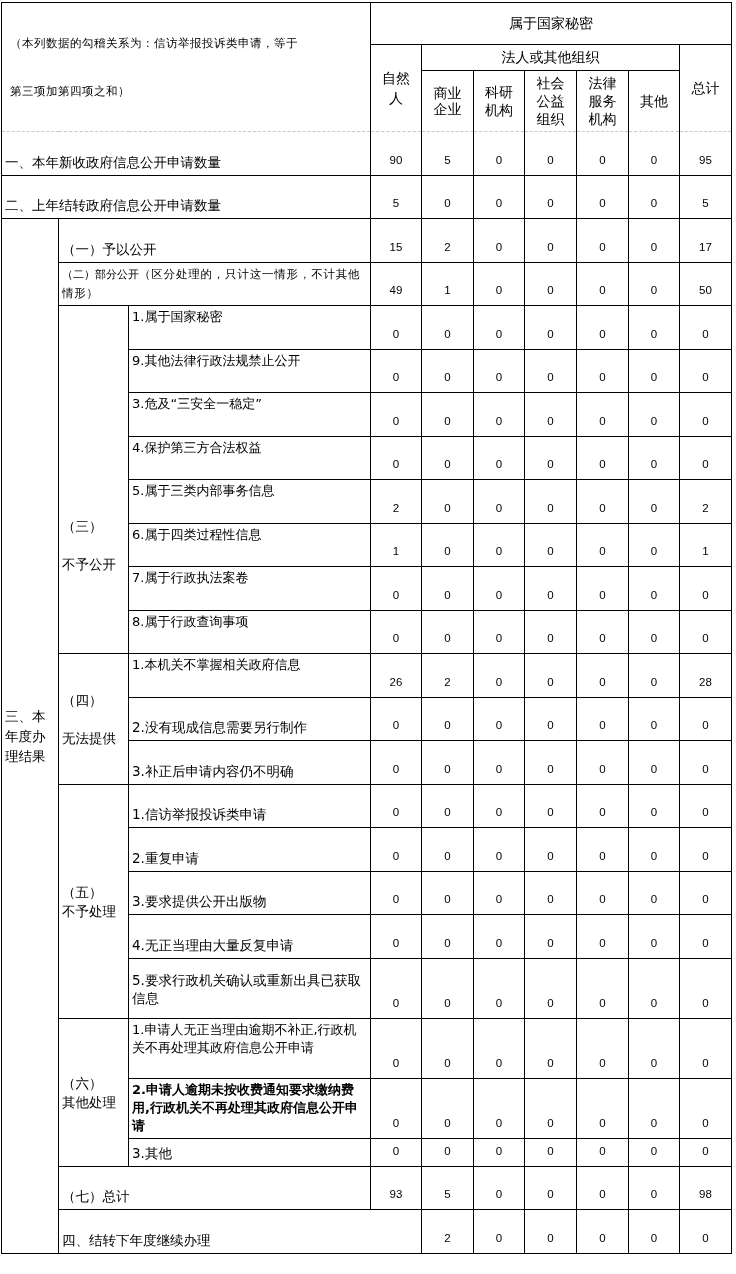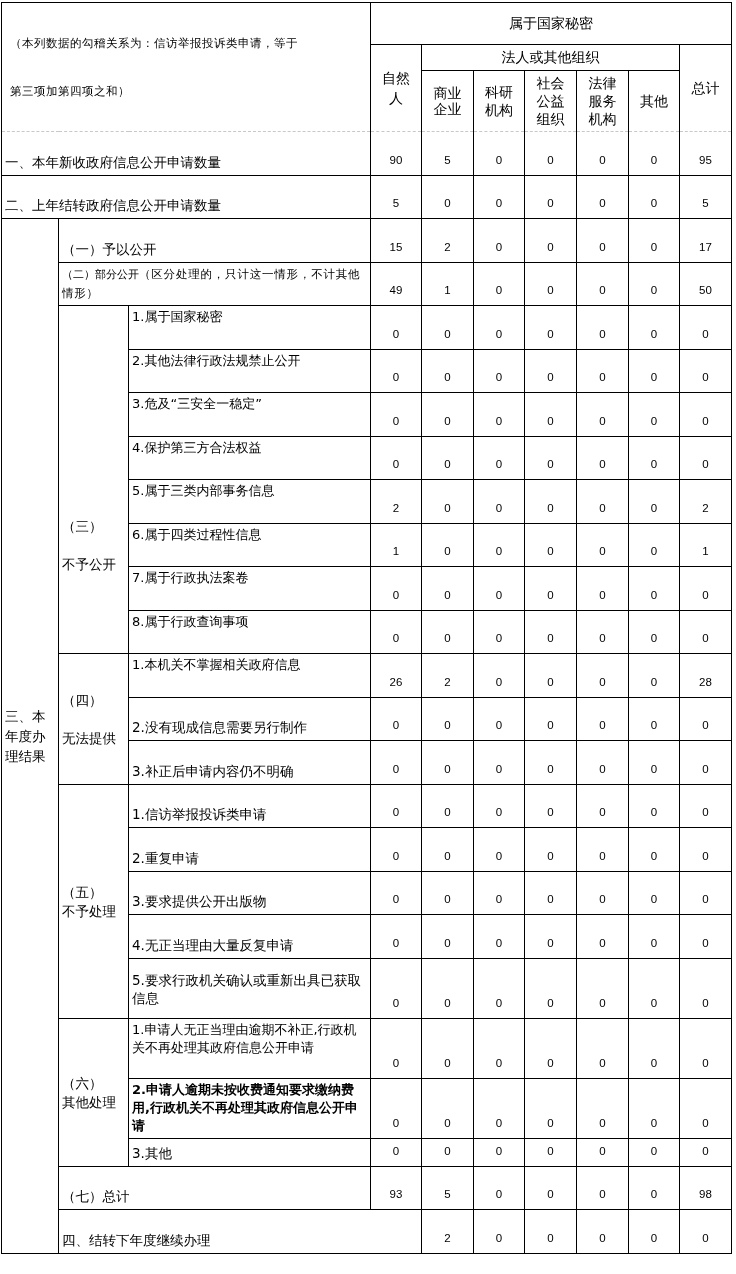--- a/index.html
+++ b/index.html
@@ -112,21 +112,21 @@
     <td class="lbl-top">1.属于国家秘密</td>
     <td class="num">0</td>
     <td class="num">0</td>
     <td class="num">0</td>
     <td class="num">0</td>
     <td class="num">0</td>
     <td class="num">0</td>
     <td class="num">0</td>
   </tr>
   <tr style="height:43px">
-    <td class="lbl-top">2.其他法律行政法规禁止公开</td>
+    <td class="lbl-top">9.其他法律行政法规禁止公开</td>
     <td class="num">0</td>
     <td class="num">0</td>
     <td class="num">0</td>
     <td class="num">0</td>
     <td class="num">0</td>
     <td class="num">0</td>
     <td class="num">0</td>
   </tr>
   <tr style="height:44px">
     <td class="lbl-top">3.危及“三安全一稳定”</td>

